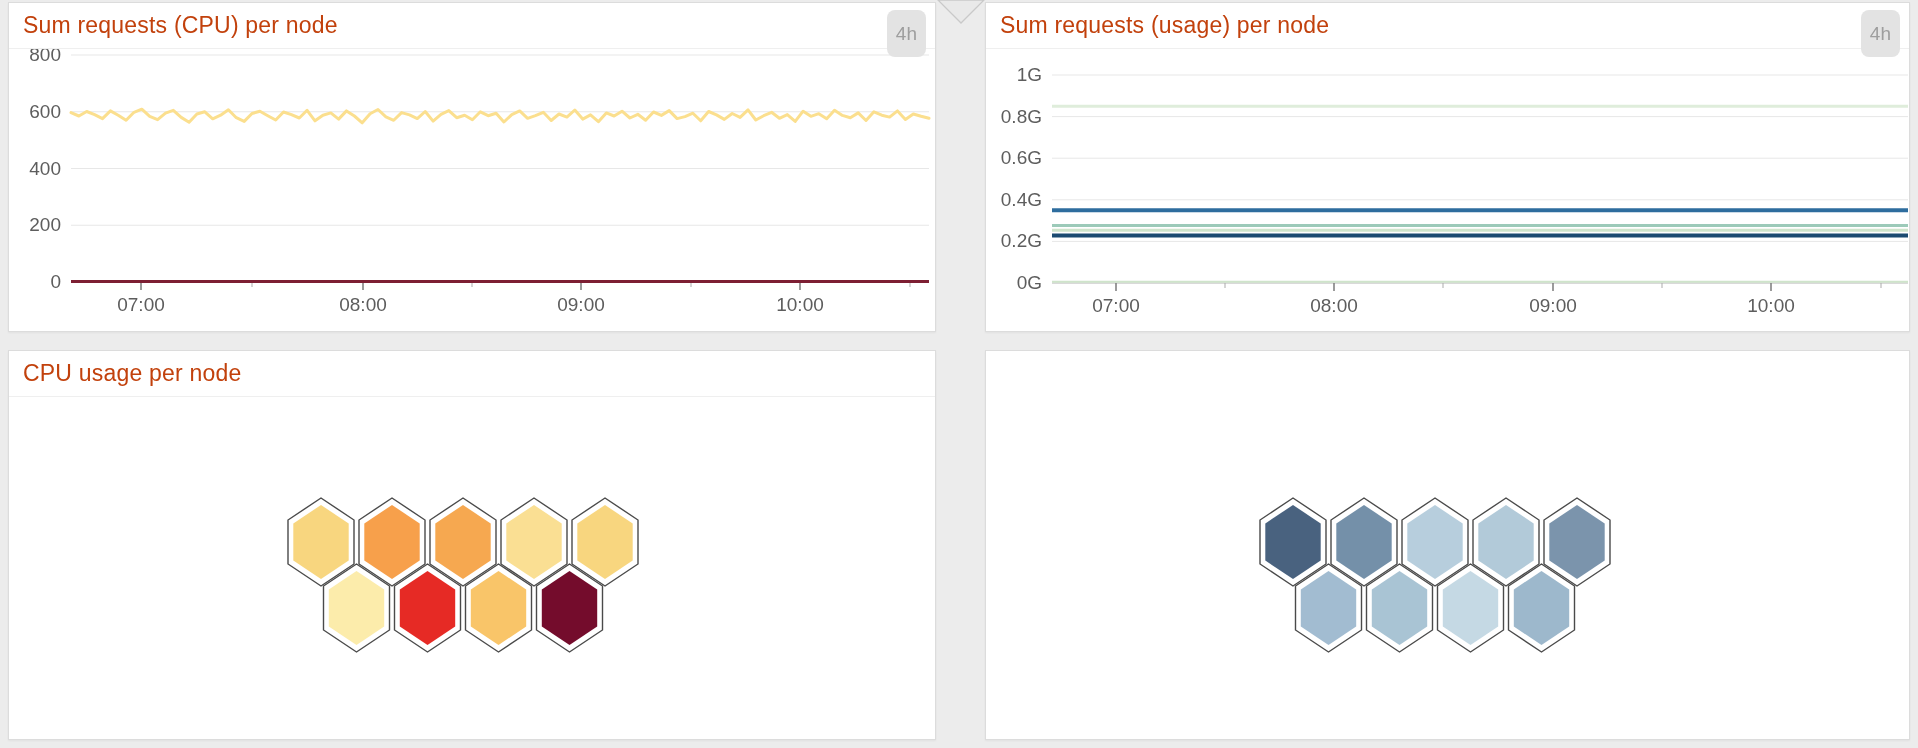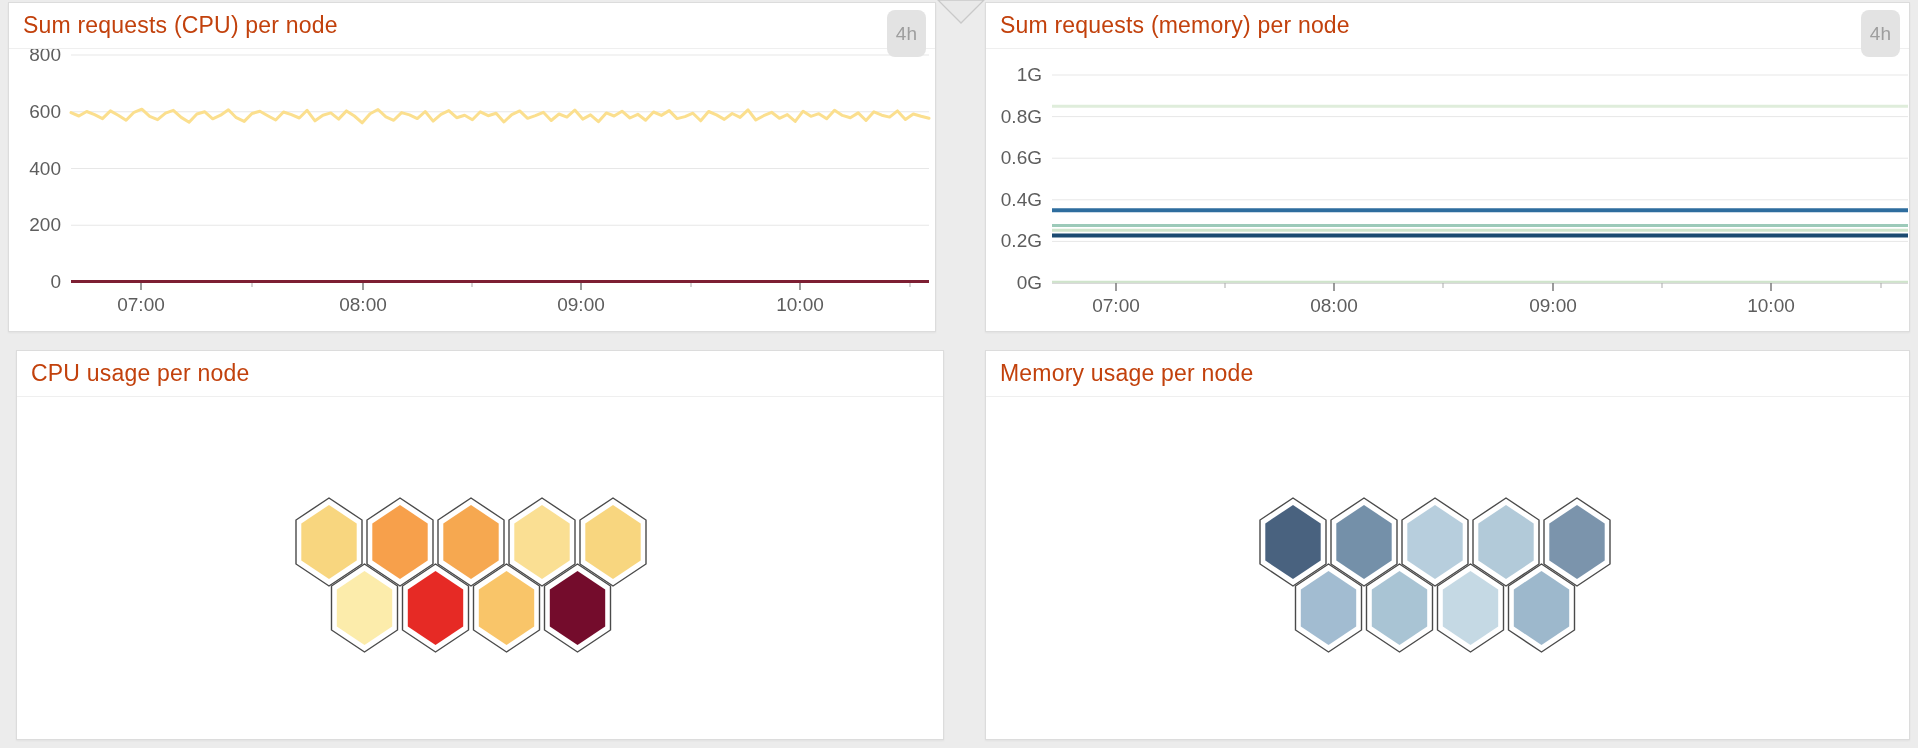--- a/index.html
+++ b/index.html
@@ -58,21 +58,21 @@
       <line x1="463" y1="279" x2="463" y2="284" stroke="#ababab" stroke-width="1"></line>
       <line x1="682" y1="279" x2="682" y2="284" stroke="#ababab" stroke-width="1"></line>
       <line x1="901" y1="279" x2="901" y2="284" stroke="#ababab" stroke-width="1"></line>
       <polyline points="62.0,109.6 69.9,113.0 77.7,108.5 85.6,111.6 93.5,115.6 101.4,107.9 109.2,112.2 117.1,117.3 125.0,109.3 132.8,106.2 140.7,113.3 148.6,116.7 156.5,110.2 164.3,107.3 172.2,114.4 180.1,119.2 187.9,111.0 195.8,108.8 203.7,115.8 211.6,112.2 219.4,106.8 227.3,114.7 235.2,118.4 243.0,110.5 250.9,108.2 258.8,112.7 266.7,117.0 274.5,109.0 282.4,111.6 290.3,115.0 298.1,107.3 306.0,117.8 313.9,112.2 321.8,109.9 329.6,116.1 337.5,107.9 345.4,113.0 353.2,119.8 361.1,110.7 369.0,106.5 376.9,113.9 384.7,117.3 392.6,109.6 400.5,111.9 408.3,115.6 416.2,108.5 424.1,118.1 432.0,111.3 439.8,107.6 447.7,114.7 455.6,112.2 463.4,116.7 471.3,108.8 479.2,112.7 487.1,110.2 494.9,119.0 502.8,111.6 510.7,107.9 518.6,115.3 526.4,112.7 534.3,109.3 542.2,117.5 550.0,111.0 557.9,114.1 565.8,107.0 573.7,116.1 581.5,111.9 589.4,118.7 597.3,109.9 605.1,113.0 613.0,108.2 620.9,115.0 628.8,111.3 636.6,117.3 644.5,109.0 652.4,112.4 660.2,107.6 668.1,115.6 676.0,113.6 683.9,110.2 691.7,117.8 699.6,108.5 707.5,111.9 715.3,116.4 723.2,110.5 731.1,114.4 739.0,106.8 746.8,117.0 754.7,112.7 762.6,109.3 770.4,115.3 778.3,111.6 786.2,118.4 794.1,108.2 801.9,113.3 809.8,110.7 817.7,115.8 825.5,107.3 833.4,112.4 841.3,114.7 849.2,109.9 857.0,117.5 864.9,108.8 872.8,112.2 880.6,114.1 888.5,107.9 896.4,116.4 904.3,111.0 912.1,113.3 920.0,115.3" fill="none" stroke="#fbdf8e" stroke-width="3" stroke-linejoin="round" stroke-linecap="round"></polyline>
       <line x1="62" y1="278.4325" x2="920" y2="278.4325" stroke="#7d1f33" stroke-width="3"></line>
     </svg>
 </div>
 
 <div class="panel" style="left:985px;top:2px;width:925px;height:330px;">
   <div class="panel-header">
-    <span class="panel-title">Sum requests (memory) per node</span>
+    <span class="panel-title">Sum requests (usage) per node</span>
     <span class="timespan-badge">4h</span>
   </div>
   <svg class="chart" id="memory-requests-chart" width="923" height="328" viewBox="0 0 923 328">
       <line x1="66" y1="280" x2="922" y2="280" stroke="#e7e7e7" stroke-width="1"></line>
       <text x="56" y="286" text-anchor="end" font-size="19" fill="#5d5d5d">0G</text>
       <line x1="66" y1="238.4" x2="922" y2="238.4" stroke="#e7e7e7" stroke-width="1"></line>
       <text x="56" y="244.4" text-anchor="end" font-size="19" fill="#5d5d5d">0.2G</text>
       <line x1="66" y1="196.8" x2="922" y2="196.8" stroke="#e7e7e7" stroke-width="1"></line>
       <text x="56" y="202.8" text-anchor="end" font-size="19" fill="#5d5d5d">0.4G</text>
       <line x1="66" y1="155.2" x2="922" y2="155.2" stroke="#e7e7e7" stroke-width="1"></line>
@@ -100,21 +100,21 @@
       <line x1="66" y1="227.168" x2="922" y2="227.168" stroke="#cfe4cb" stroke-width="3"></line>
       <line x1="66" y1="232.576" x2="922" y2="232.576" stroke="#1b4a71" stroke-width="4"></line>
       <line x1="66" y1="278.752" x2="922" y2="278.752" stroke="#cfe4cb" stroke-width="2"></line>
     </svg>
 </div>
 
 <svg class="chevron" viewBox="0 0 48 25">
   <polygon points="1,0 47,0 24,23" fill="#e9e9e9" stroke="#c9c9c9" stroke-width="1.3"></polygon>
 </svg>
 
-<div class="panel" style="left:16px;top:350px;width:928px;height:390px;">
+<div class="panel" style="left:8px;top:350px;width:928px;height:390px;">
   <div class="panel-header">
     <span class="panel-title">CPU usage per node</span>
   </div>
   <svg class="chart" id="cpu-usage-hexmap" width="926" height="388" viewBox="0 0 926 388">
       <g>
         <polygon points="312.0,147.0 345.0,169.0 345.0,213.0 312.0,235.0 279.0,213.0 279.0,169.0" fill="#ffffff" stroke="#4a4a4a" stroke-width="1.4"></polygon>
         <polygon points="312.0,154.0 339.7,172.5 339.7,209.5 312.0,228.0 284.3,209.5 284.3,172.5" fill="#f8d67f"></polygon>
       </g>
       <g>
         <polygon points="383.0,147.0 416.0,169.0 416.0,213.0 383.0,235.0 350.0,213.0 350.0,169.0" fill="#ffffff" stroke="#4a4a4a" stroke-width="1.4"></polygon>
@@ -145,23 +145,20 @@
         <polygon points="489.5,220.0 517.2,238.5 517.2,275.5 489.5,294.0 461.8,275.5 461.8,238.5" fill="#f9c569"></polygon>
       </g>
       <g>
         <polygon points="560.5,213.0 593.5,235.0 593.5,279.0 560.5,301.0 527.5,279.0 527.5,235.0" fill="#ffffff" stroke="#4a4a4a" stroke-width="1.4"></polygon>
         <polygon points="560.5,220.0 588.2,238.5 588.2,275.5 560.5,294.0 532.8,275.5 532.8,238.5" fill="#740c2c"></polygon>
       </g>
     </svg>
 </div>
 
 <div class="panel" style="left:985px;top:350px;width:925px;height:390px;">
-  <div class="panel-header">
-    <span class="panel-title">Memory usage per node</span>
-  </div>
   <svg class="chart" id="memory-usage-hexmap" width="923" height="388" viewBox="0 0 923 388">
       <g>
         <polygon points="307.0,147.0 340.0,169.0 340.0,213.0 307.0,235.0 274.0,213.0 274.0,169.0" fill="#ffffff" stroke="#4a4a4a" stroke-width="1.4"></polygon>
         <polygon points="307.0,154.0 334.7,172.5 334.7,209.5 307.0,228.0 279.3,209.5 279.3,172.5" fill="#49627f"></polygon>
       </g>
       <g>
         <polygon points="378.0,147.0 411.0,169.0 411.0,213.0 378.0,235.0 345.0,213.0 345.0,169.0" fill="#ffffff" stroke="#4a4a4a" stroke-width="1.4"></polygon>
         <polygon points="378.0,154.0 405.7,172.5 405.7,209.5 378.0,228.0 350.3,209.5 350.3,172.5" fill="#7490a9"></polygon>
       </g>
       <g>

